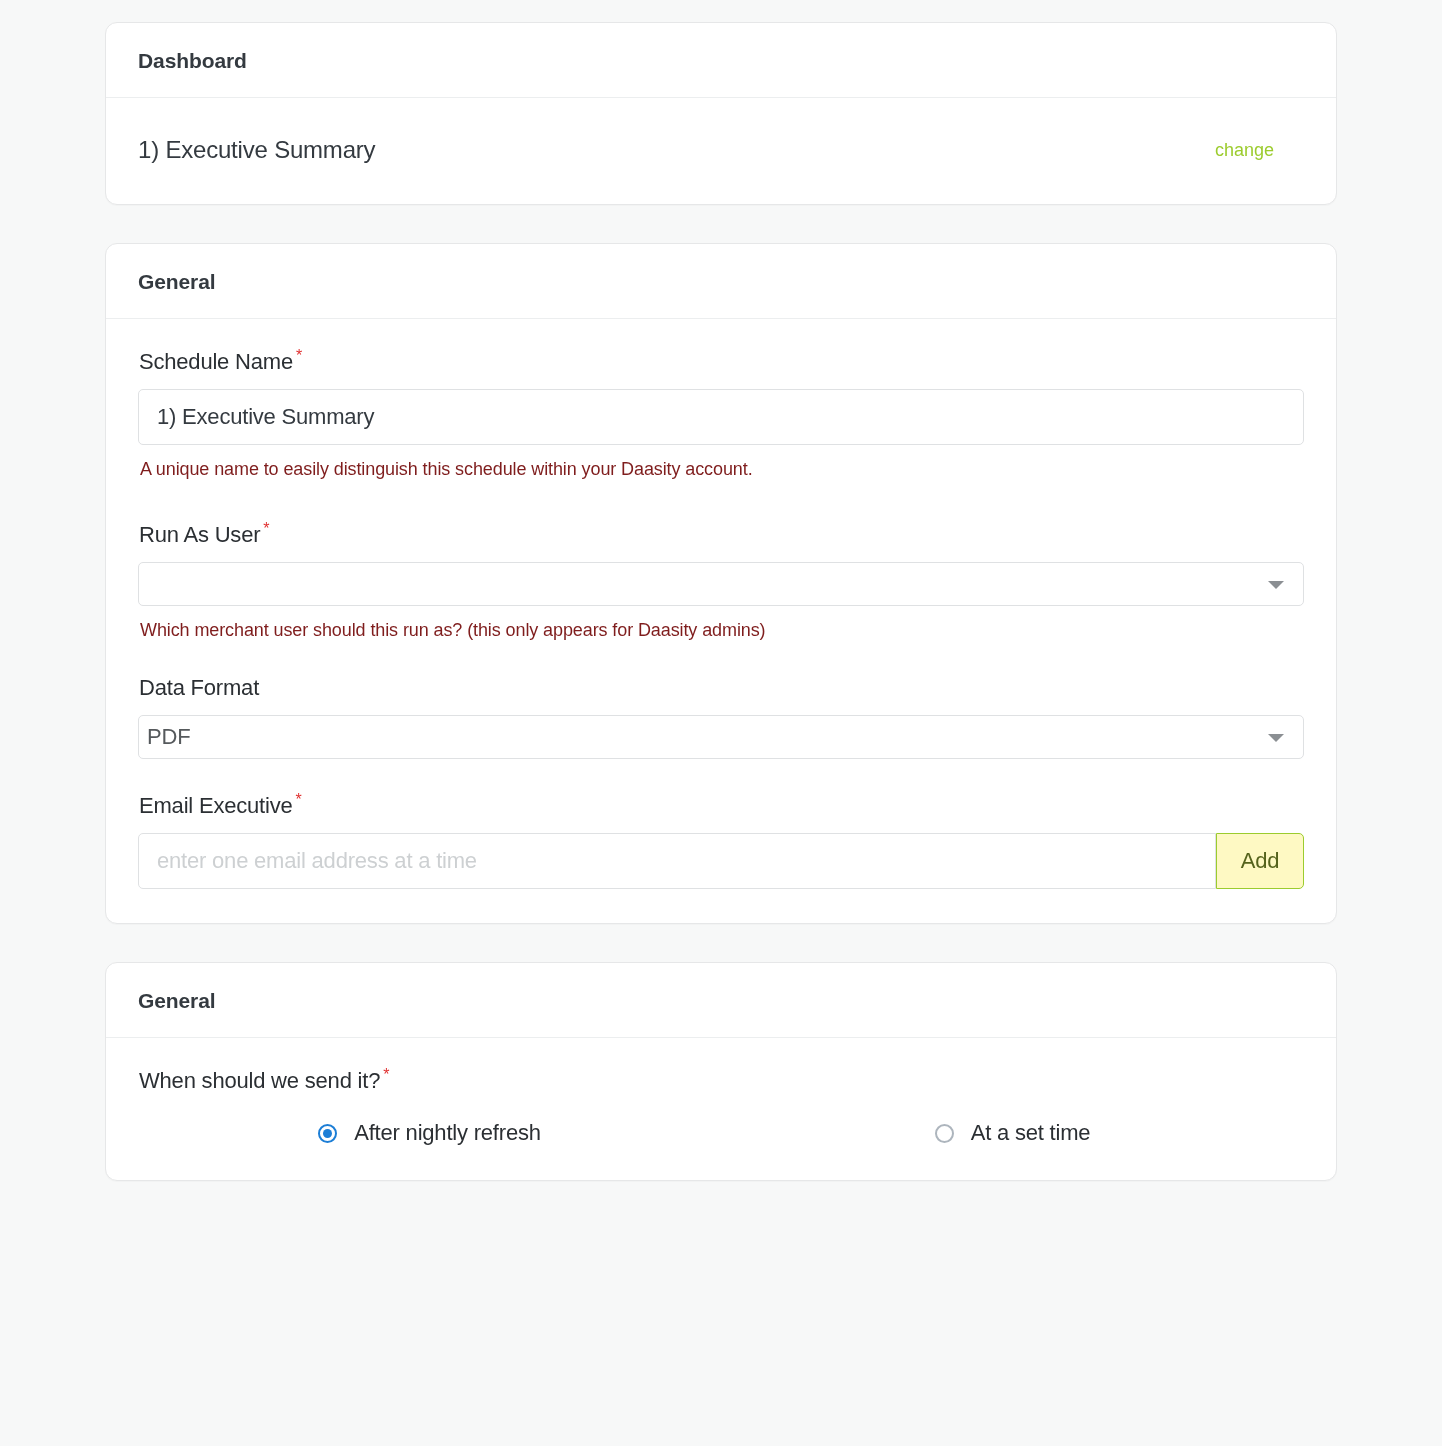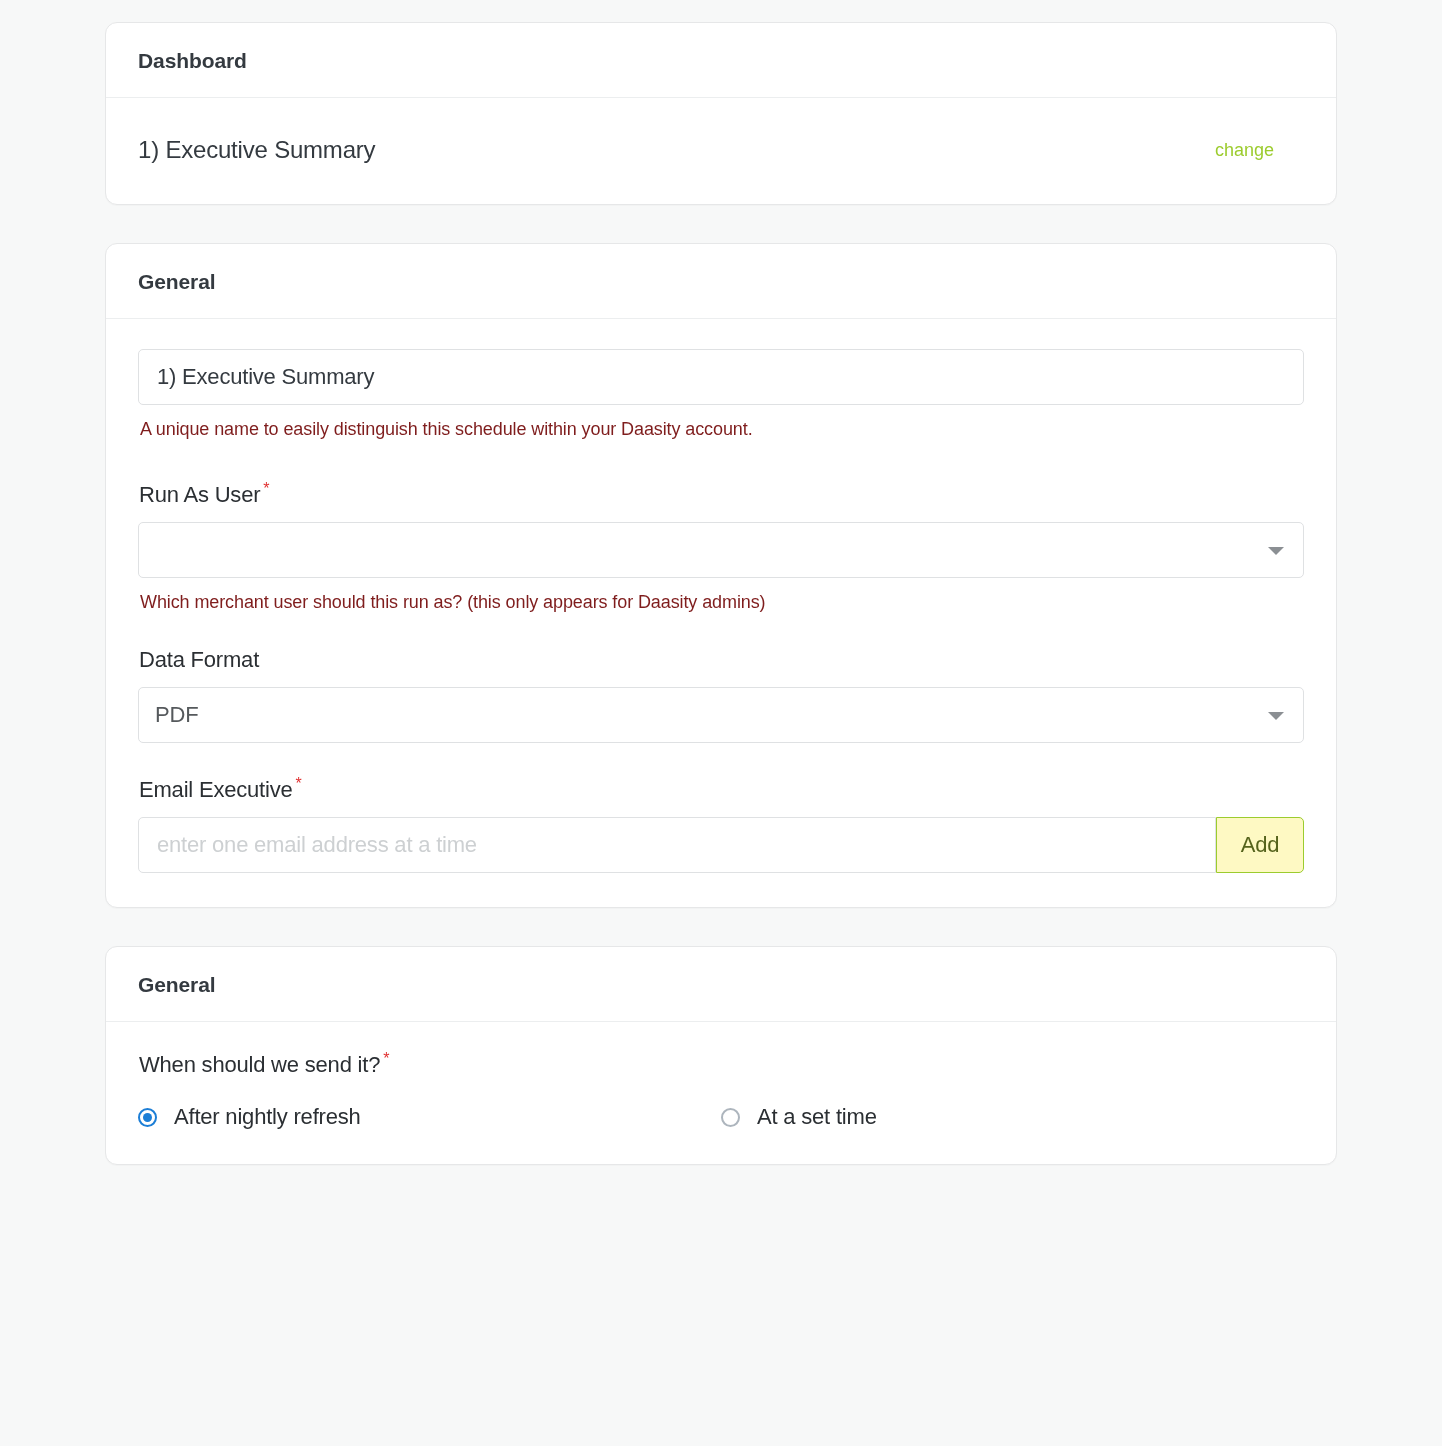--- a/index.html
+++ b/index.html
@@ -97,22 +97,22 @@
     background: #ffffff;
     border: 1px solid #dfe1e3;
     border-radius: 5px;
     outline: none;
     letter-spacing: -0.2px;
   }
   .text-input::placeholder { color: #cdd0d2; }
 
   .select-box {
     width: 100%;
-    height: 56px;
-    padding: 0 46px 0 16px;
+    height: 44px;
+    padding: 0 46px 0 8px;
     display: flex;
     align-items: center;
     font-size: 22px;
     color: #55595c;
     background: #ffffff;
     border: 1px solid #dfe1e3;
     border-radius: 5px;
     cursor: pointer;
     letter-spacing: -0.2px;
   }
@@ -171,20 +171,21 @@
   .radio-row {
     display: flex;
     align-items: center;
     margin-top: 26px;
   }
   .radio-opt {
     display: flex;
     align-items: center;
     cursor: pointer;
     width: 606px;
+    justify-content: center;
   }
   .radio-mark {
     width: 19px;
     height: 19px;
     border-radius: 50%;
     border: 2px solid #adb5bd;
     background: #ffffff;
     margin-right: 17px;
     flex: 0 0 auto;
     position: relative;
@@ -221,20 +222,23 @@
       <a class="change-link">change</a>
     </div>
   </section>
 
   <section class="card">
     <div class="card-header">General</div>
 
     <div class="card-body">
 
       <div class="field">
+        <label class="field-label">
+          <span>Schedule Name</span><span class="req">*</span>
+        </label>
         <div class="control">
           <input class="text-input" type="text" value="1) Executive Summary" style="">
         </div>
         <div class="help-text">A unique name to easily distinguish this schedule within your Daasity account.</div>
       </div>
 
       <div class="spacer-lg"></div>
 
       <div class="field">
         <label class="field-label">

